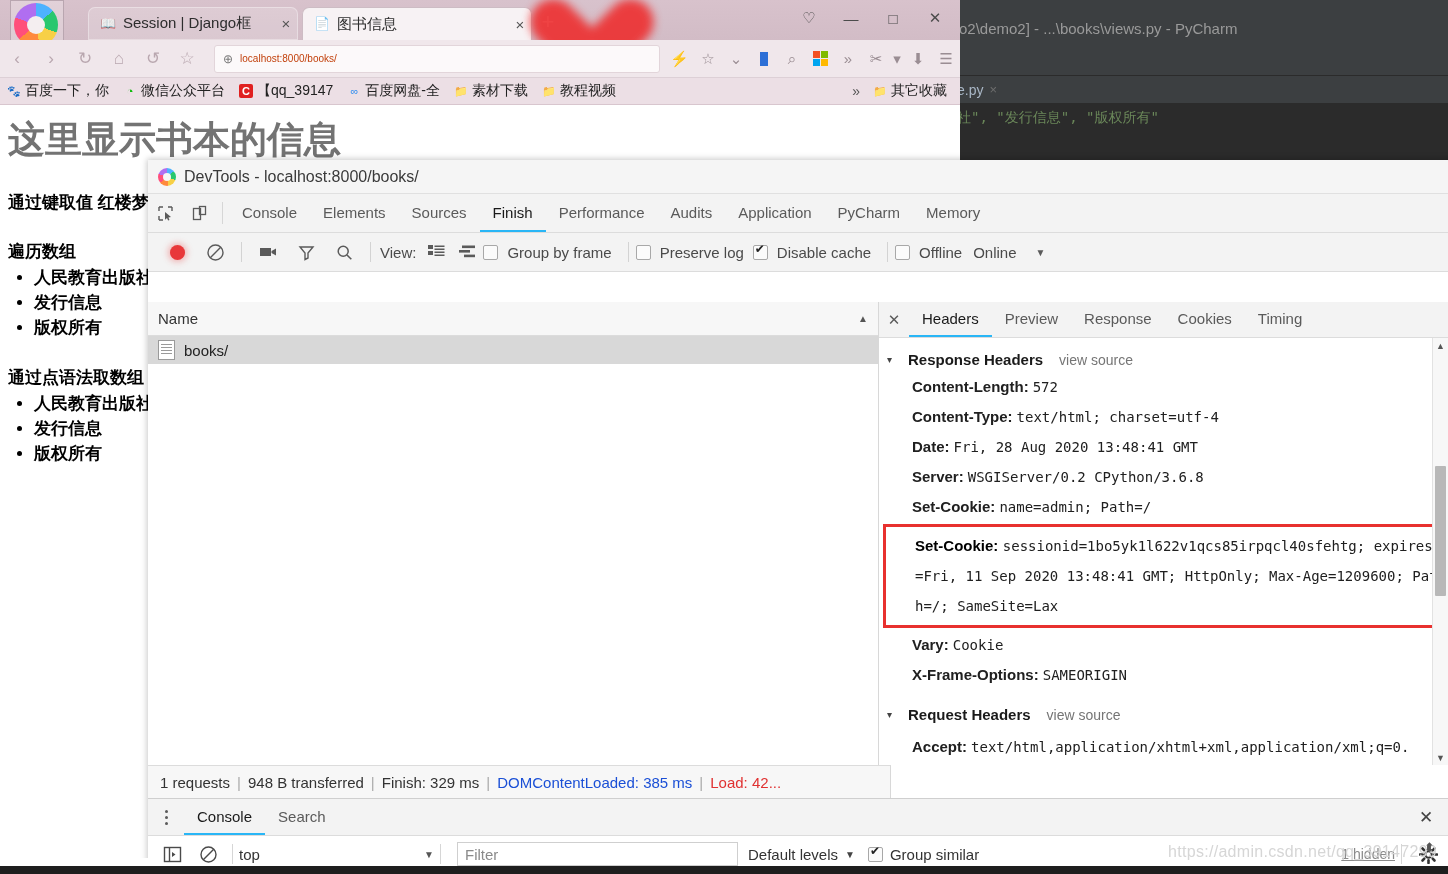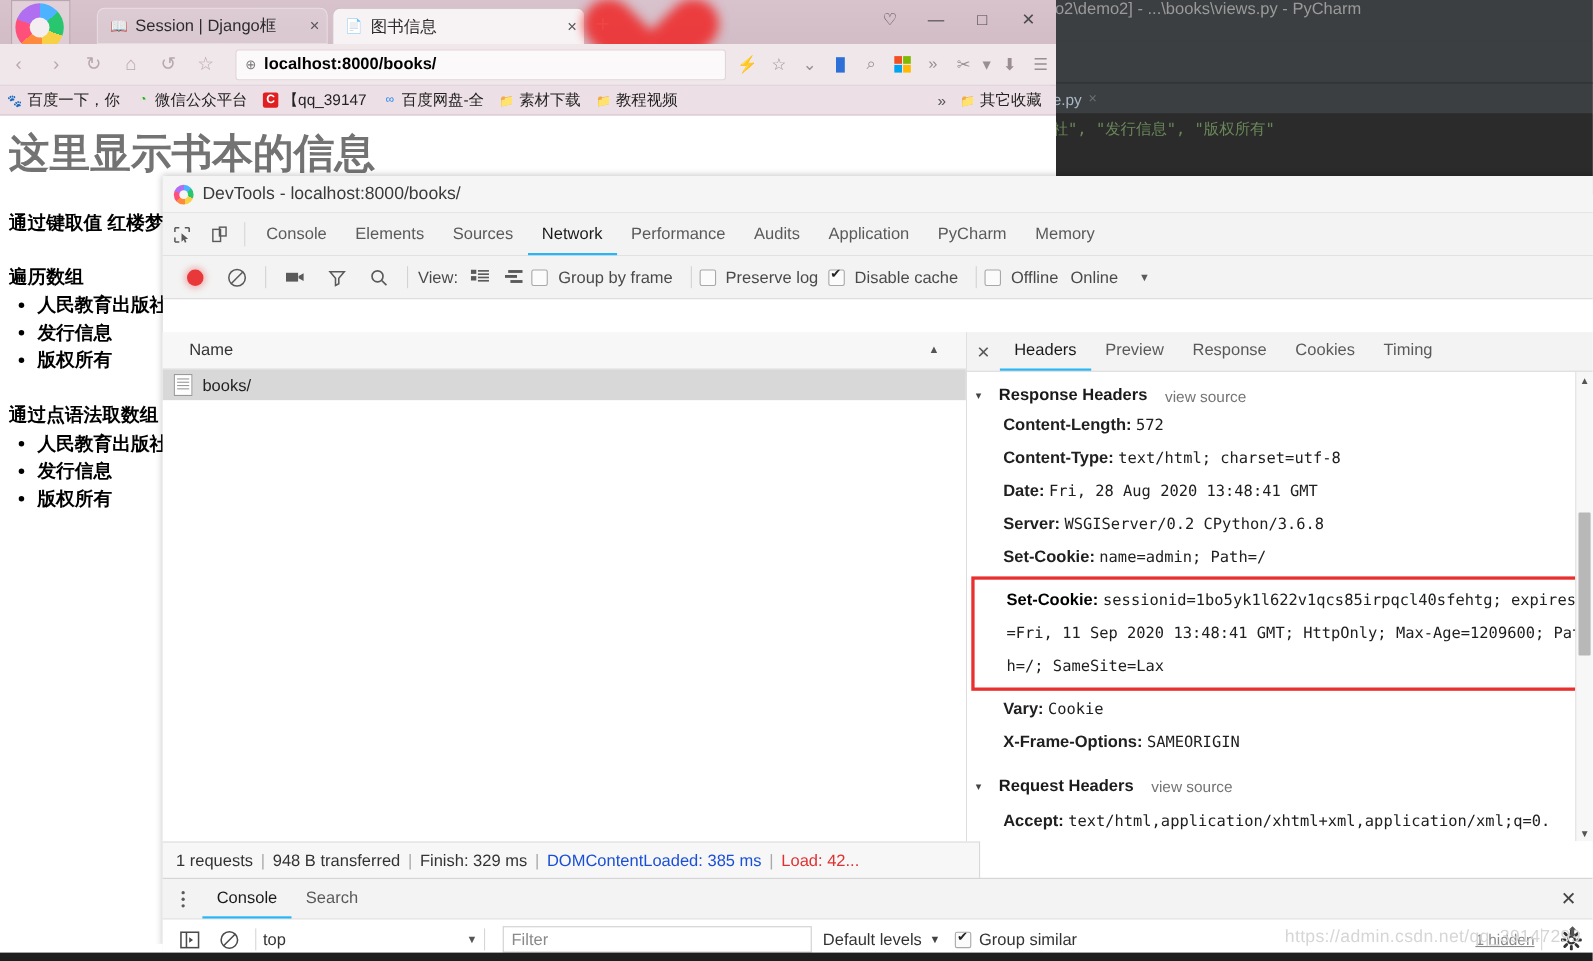--- a/index.html
+++ b/index.html
@@ -6,21 +6,21 @@
   body{
     width:1448px;height:874px;overflow:hidden;position:relative;
     font-family:"Liberation Sans", sans-serif;
     background:#ffffff;
     -webkit-font-smoothing:antialiased;
   }
   .abs{position:absolute;}
 
   
   #pycharm{left:955px;top:0;width:493px;height:170px;background:#3c3f41;}
-  #pycharm .pc-titlebar{height:37px;background:#3c3f41;display:flex;align-items:flex-start;padding-left:4px;}
+  #pycharm .pc-titlebar{height:37px;background:#3c3f41;display:flex;align-items:flex-end;padding-left:4px;}
   #pycharm .pc-title{color:#9a9a9a;font-size:15px;white-space:nowrap;}
   #pycharm .pc-menu{height:38px;background:#3c3f41;border-bottom:1px solid #2b2b2b;}
   #pycharm .pc-tabrow{height:27px;background:#3c3f41;display:flex;align-items:center;padding-left:2px;}
   #pycharm .pc-tab{color:#a9b7c6;font-size:14px;}
   #pycharm .pc-tabx{color:#6e6e6e;font-size:13px;margin-left:6px;}
   #pycharm .pc-editor{background:#2b2b2b;height:68px;padding:6px 0 0 2px;}
   #pycharm .pc-code{font-family:"DejaVu Sans Mono", monospace;font-size:14px;color:#6a8759;white-space:nowrap;}
 
   
   #browser{left:0;top:0;width:960px;height:163px;overflow:hidden;}
@@ -74,21 +74,21 @@
   .chrome-toolbar{
     position:relative;height:37px;background:#f0e7eb;
     display:flex;align-items:center;border-bottom:1px solid #ddd0d6;
   }
   .navbtn{width:34px;height:30px;display:flex;align-items:center;justify-content:center;color:#b9a7af;font-size:17px;flex:none;}
   .omnibox{
     flex:1;height:26px;margin:0 6px 0 10px;background:#fcf9fa;border:1px solid #e2d5da;border-radius:3px;
     display:flex;align-items:center;padding:0 8px;
   }
   .omnibox .shield{font-size:12px;color:#7a7a7a;margin-right:7px;}
-  .omnibox .url{font-size:15px;color:#000000;white-space:nowrap;font-weight:bold;}
+  .omnibox .url{font-size:10px;color:#c2410c;white-space:nowrap;}
   .tb-icon{width:28px;height:28px;display:flex;align-items:center;justify-content:center;color:#9a8d93;font-size:15px;flex:none;}
   .ms-grid{width:15px;height:15px;display:grid;grid-template-columns:7px 7px;grid-template-rows:7px 7px;gap:1px;}
   .ms-grid i{display:block;}
 
   .bookmarks{
     position:relative;height:26px;background:#ecdfe5;display:flex;align-items:center;
     border-bottom:1px solid #d8c6ce;font-size:14px;color:#222;overflow:hidden;
   }
   .bm{display:flex;align-items:center;gap:4px;padding:0 7px;white-space:nowrap;flex:none;}
   .bm .bmi{width:14px;height:14px;display:flex;align-items:center;justify-content:center;font-size:11px;border-radius:2px;flex:none;}
@@ -136,21 +136,21 @@
   .nb-label{font-size:15px;color:#4a4a4a;margin:0 5px 0 2px;white-space:nowrap;}
   .cbx{width:13px;height:13px;border:1px solid #a8a8a8;border-radius:2px;background:#fbfbfb;display:inline-block;position:relative;flex:none;}
   .cbx.on{background:#fbfbfb;}
   .cbx.on::after{content:"✔";position:absolute;left:1px;top:-4px;font-size:12px;color:#222;}
   .cbx-wrap{display:flex;align-items:center;gap:7px;margin-right:4px;}
   .sel-caret{color:#5a5a5a;font-size:10px;margin-left:14px;}
 
   
   .dt-body{position:absolute;left:0;top:142px;width:1300px;height:463px;display:flex;}
   .req-pane{width:730px;border-right:1px solid #d8d8d8;display:flex;flex-direction:column;background:#fff;}
-  .req-head{height:33px;background:#f7f7f7;border-bottom:1px solid #dcdcdc;display:flex;align-items:center;padding:0 24px;font-size:15px;color:#333;}
+  .req-head{height:33px;background:#f7f7f7;border-bottom:1px solid #dcdcdc;display:flex;align-items:center;padding:0 10px;font-size:15px;color:#333;}
   .req-head .sortcaret{margin-left:auto;font-size:10px;color:#555;}
   .req-row{height:28px;display:flex;align-items:center;padding-left:10px;background:#d8d8d8;font-size:15px;color:#222;}
   .req-row .fileicon{
     width:15px;height:18px;background:#fff;border:1px solid #9a9a9a;margin-right:9px;flex:none;position:relative;
   }
   .req-row .fileicon::after{
     content:"";position:absolute;left:2px;top:3px;right:2px;height:1px;background:#9a9a9a;
     box-shadow:0 3px 0 #9a9a9a,0 6px 0 #9a9a9a,0 9px 0 #9a9a9a;
   }
   .req-fill{flex:1;background:#fff;}
@@ -371,21 +371,21 @@
     <div class="dt-tool">
       <svg width="17" height="17" viewBox="0 0 17 17">
           <rect x="2.5" y="3.5" width="7" height="11" stroke="#5a5a5a" fill="none" stroke-width="1.3"></rect>
           <rect x="8.5" y="1.5" width="6" height="8" stroke="#5a5a5a" fill="none" stroke-width="1.3"></rect>
         </svg>
     </div>
     <div class="dt-div"></div>
     <div class="dt-tab">Console</div>
     <div class="dt-tab">Elements</div>
     <div class="dt-tab">Sources</div>
-    <div class="dt-tab sel">Network</div>
+    <div class="dt-tab sel">Finish</div>
     <div class="dt-tab">Performance</div>
     <div class="dt-tab">Audits</div>
     <div class="dt-tab">Application</div>
     <div class="dt-tab">PyCharm</div>
     <div class="dt-tab">Memory</div>
     <div class="dt-flex"></div>
     <div class="dt-div"></div>
     <div class="dt-kebab">
       <span class="kebab-dots">
           <i></i>
@@ -495,21 +495,21 @@
           <span class="hdr-sect-title">Response Headers</span>
           <span class="hdr-viewsrc">view source</span>
         </div>
 
         <div class="hdr-line">
           <span class="k">Content-Length:</span>
           <span class="v">572</span>
         </div>
         <div class="hdr-line">
           <span class="k">Content-Type:</span>
-          <span class="v">text/html; charset=utf-8</span>
+          <span class="v">text/html; charset=utf-4</span>
         </div>
         <div class="hdr-line">
           <span class="k">Date:</span>
           <span class="v">Fri, 28 Aug 2020 13:48:41 GMT</span>
         </div>
         <div class="hdr-line">
           <span class="k">Server:</span>
           <span class="v">WSGIServer/0.2 CPython/3.6.8</span>
         </div>
         <div class="hdr-line">

